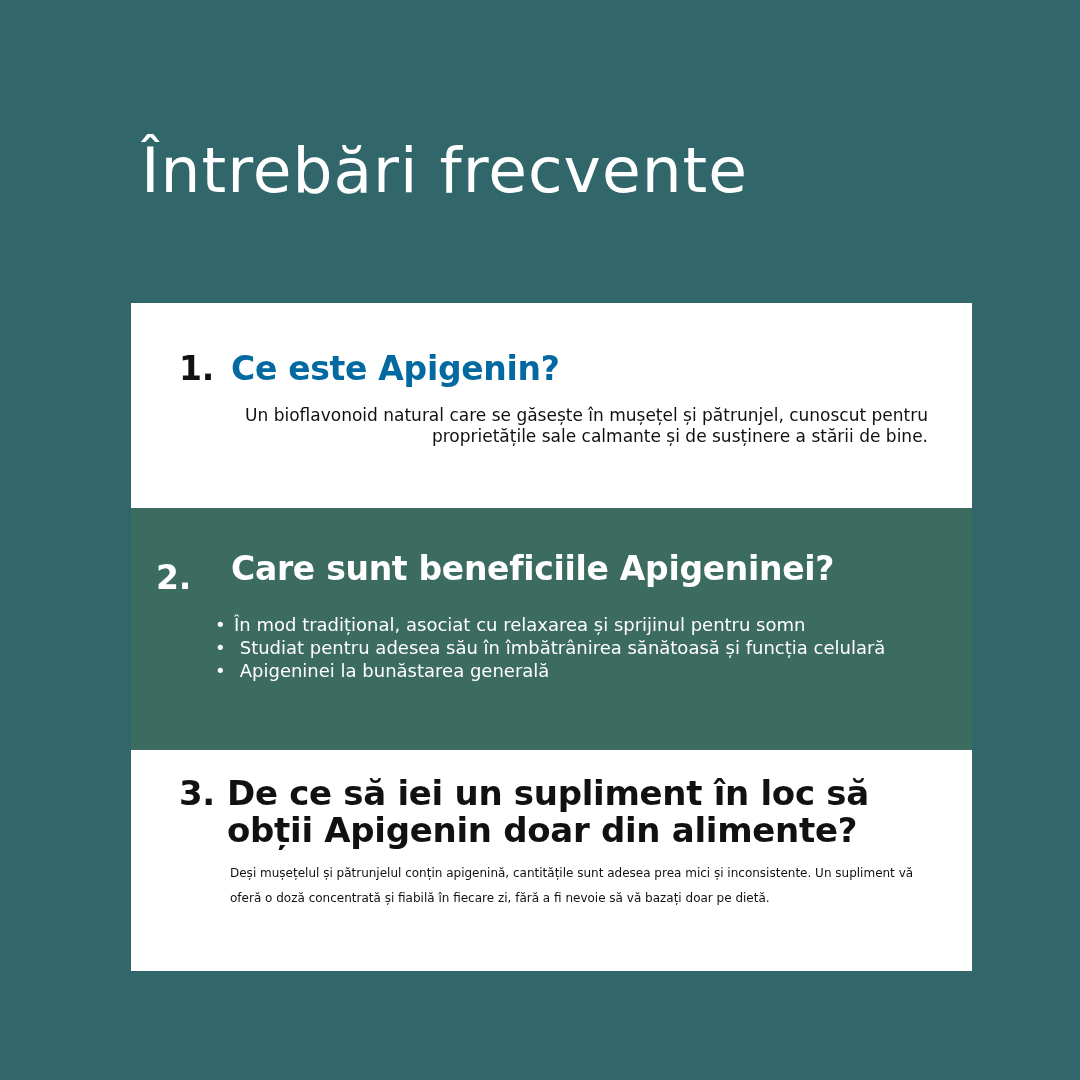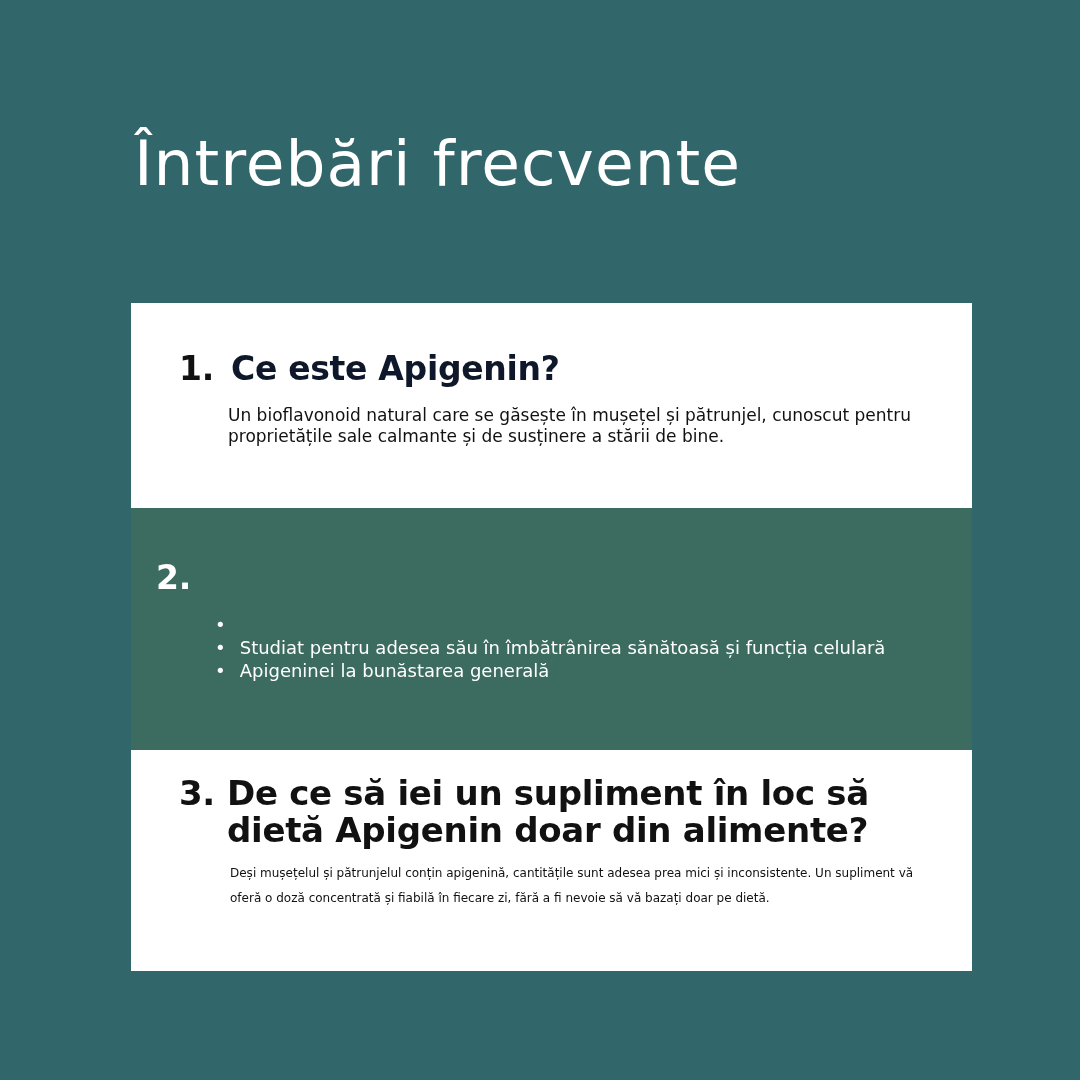--- a/index.html
+++ b/index.html
@@ -12,46 +12,46 @@
   }
   .title {
     position: absolute;
     left: 130px; top: 128px;
     font-size: 63px;
     font-weight: 400;
     color: #ffffff;
     letter-spacing: 1px;
     line-height: 1;
     font-family: "DejaVu Sans", sans-serif;
-    margin: 4px;
+    margin: 11px;
   }
   .panel {
     position: absolute;
     left: 131px;
     width: 841px;
     box-sizing: border-box;
   }
   .p1 { top: 303px; height: 205px; background: #ffffff; }
   .p2 { top: 508px; height: 242px; background: #3c6b5f; }
   .p3 { top: 750px; height: 221px; background: #ffffff; }
 
   .q-num, .q-text {
     position: absolute;
     font-weight: 700;
     font-size: 33px;
     line-height: 1.1;
     font-family: "DejaVu Sans", sans-serif;
     letter-spacing: -0.3px;
   }
   .p1 .q-num { left: 48px; top: 48px; color: #111; }
-  .p1 .q-text { left: 100px; top: 48px; color: #0f172a; }
+  .p1 .q-text { left: 100px; top: 48px; color: #0369a1; }
   .p1 .answer {
     position: absolute; left: 97px; top: 102px;
     width: 700px;
-    font-size: 17px; line-height: 21px; color: #111;
+    font-size: 17px; line-height: 21px; color: #111; text-align: right;
   }
 
   .p2 .q-num { left: 25px; top: 52px; color: #fff; }
   .p2 .q-text { left: 100px; top: 43px; color: #fff; }
   .p2 .bullets {
     position: absolute; left: 84px; top: 105px;
     margin: 0; padding: 0; list-style: none;
     font-size: 18px; line-height: 23px; color: #fff;
   }
   .p2 .bullets li { display: flex; align-items: flex-start; white-space: nowrap; }
@@ -71,32 +71,34 @@
 <h1 class="title">Întrebări frecvente</h1>
 
 <section class="panel p1">
   <div class="q-num">1.</div>
   <div class="q-text">Ce este Apigenin?</div>
   <div class="answer">Un bioflavonoid natural care se găsește în mușețel și pătrunjel, cunoscut pentru proprietățile sale calmante și de susținere a stării de bine.</div>
 </section>
 
 <section class="panel p2">
   <div class="q-num">2.</div>
+  <div class="q-text">Care sunt beneficiile Apigeninei?</div>
   <ul class="bullets">
     <li>
       <span class="dot">•</span>
+      <span>În mod tradițional, asociat cu relaxarea și sprijinul pentru somn</span>
     </li>
     <li>
       <span class="dot">•</span>
       <span style="white-space:pre"> Studiat pentru adesea său în îmbătrânirea sănătoasă și funcția celulară</span>
     </li>
     <li>
       <span class="dot">•</span>
       <span style="white-space:pre"> Apigeninei la bunăstarea generală</span>
     </li>
   </ul>
 </section>
 
 <section class="panel p3">
   <div class="q-num">3.</div>
-  <div class="q-text">De ce să iei un supliment în loc să dietă Apigenin doar din alimente?</div>
+  <div class="q-text">De ce să iei un supliment în loc să obții Apigenin doar din alimente?</div>
   <div class="answer">Deși mușețelul și pătrunjelul conțin apigenină, cantitățile sunt adesea prea mici și inconsistente. Un supliment vă oferă o doză concentrată și fiabilă în fiecare zi, fără a fi nevoie să vă bazați doar pe dietă.</div>
 </section>
 
 </body></html>

